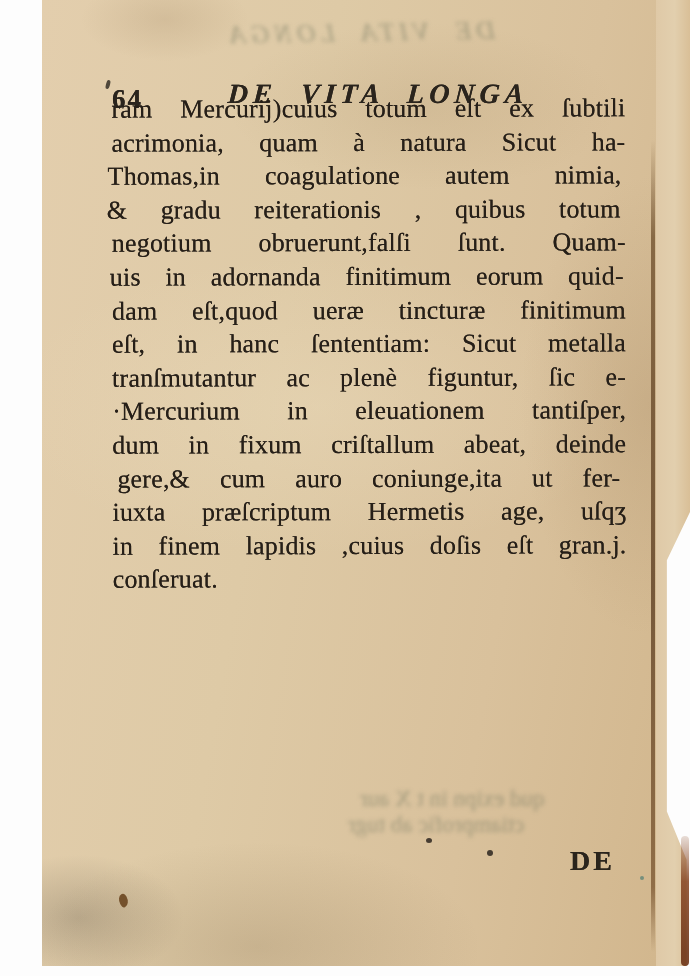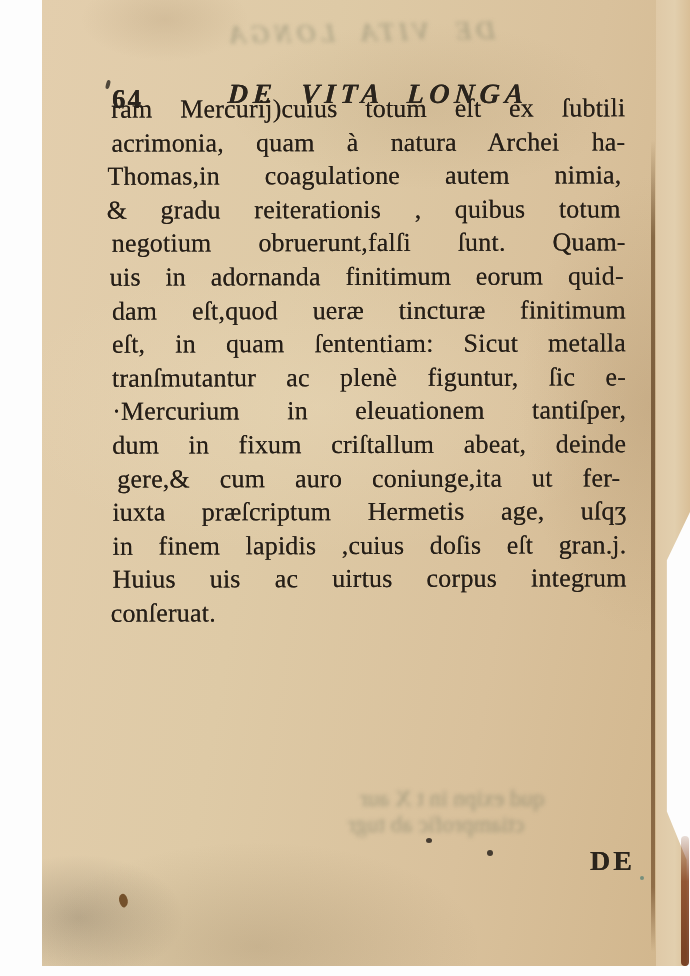--- a/index.html
+++ b/index.html
@@ -56,21 +56,21 @@
     height:33.6px;white-space:nowrap;letter-spacing:.2px;
     text-shadow:0 0 .55px rgba(38,31,24,.9);
   }
   .jl{white-space:normal;text-align:justify;text-align-last:justify;}
   .line:nth-child(3){transform:translateX(-4px);}
   .line:nth-child(4){transform:translateX(-5px);}
   .line:nth-child(6){transform:translateX(-2px);}
   .line:nth-child(12){transform:translateX(-6px);margin-left:11px;}
   .line:nth-child(16){transform:translateX(-2px);}
   #catchword{
-    position:absolute;left:590px;top:845px;font-size:28px;font-weight:bold;
+    position:absolute;left:570px;top:845px;font-size:28px;font-weight:bold;
     letter-spacing:3px;color:#2a241c;text-shadow:0 0 .6px currentColor;
   }
   
   .ghost{
     position:absolute;color:rgba(116,120,96,.55);filter:blur(2.3px);
     transform:scaleX(-1);white-space:nowrap;pointer-events:none;
   }
   #ghost-title{left:225px;top:18px;font-size:26px;font-style:italic;letter-spacing:5px;word-spacing:10px;transform:scaleX(-1) rotate(1deg);}
   #ghost-line-1{left:360px;top:786px;font-size:23px;}
   #ghost-line-2{left:348px;top:812px;font-size:23px;}
@@ -103,34 +103,33 @@
   <div class="ghost" id="ghost-line-2">ctiamprofic ab tugr</div>
 
   <div id="header">
     <span id="page-number">64</span>
     <span id="running-title">DE VITA LONGA</span>
   </div>
   <div id="tick-mark"></div>
 
   <div id="text-block">
     <div class="line jl">ram Mercurij)cuius totum eſt ex ſubtili</div>
-    <div class="line jl">acrimonia, quam à natura Archei ha-</div>
+    <div class="line jl">acrimonia, quam à natura Sicut ha-</div>
     <div class="line jl">Thomas,in coagulatione autem nimia,</div>
     <div class="line jl">&amp; gradu reiterationis , quibus totum</div>
     <div class="line jl">negotium obruerunt,falſi ſunt. Quam-</div>
     <div class="line jl">uis in adornanda finitimum eorum quid-</div>
     <div class="line jl">dam eſt,quod ueræ tincturæ finitimum</div>
-    <div class="line jl">eſt, in quam ſententiam: Sicut metalla</div>
+    <div class="line jl">eſt, in hanc ſententiam: Sicut metalla</div>
     <div class="line jl">tranſmutantur ac plenè figuntur, ſic e-</div>
     <div class="line jl">·Mercurium in eleuationem tantiſper,</div>
     <div class="line jl">dum in fixum criſtallum abeat, deinde</div>
     <div class="line jl">gere,&amp; cum auro coniunge,ita ut fer-</div>
     <div class="line jl">iuxta præſcriptum Hermetis age, uſqʒ</div>
     <div class="line jl">in finem lapidis ,cuius doſis eſt gran.j.</div>
-    <div class="line jl">Huius uis ac uirtus corpus integrum</div>
     <div class="line">conſeruat.</div>
   </div>
 
   <div id="speck-1" class="speck"></div>
   <div id="speck-2" class="speck"></div>
   <div id="pen-mark"></div>
   <div id="teal-speck"></div>
 
   <div id="catchword">DE</div>
 

